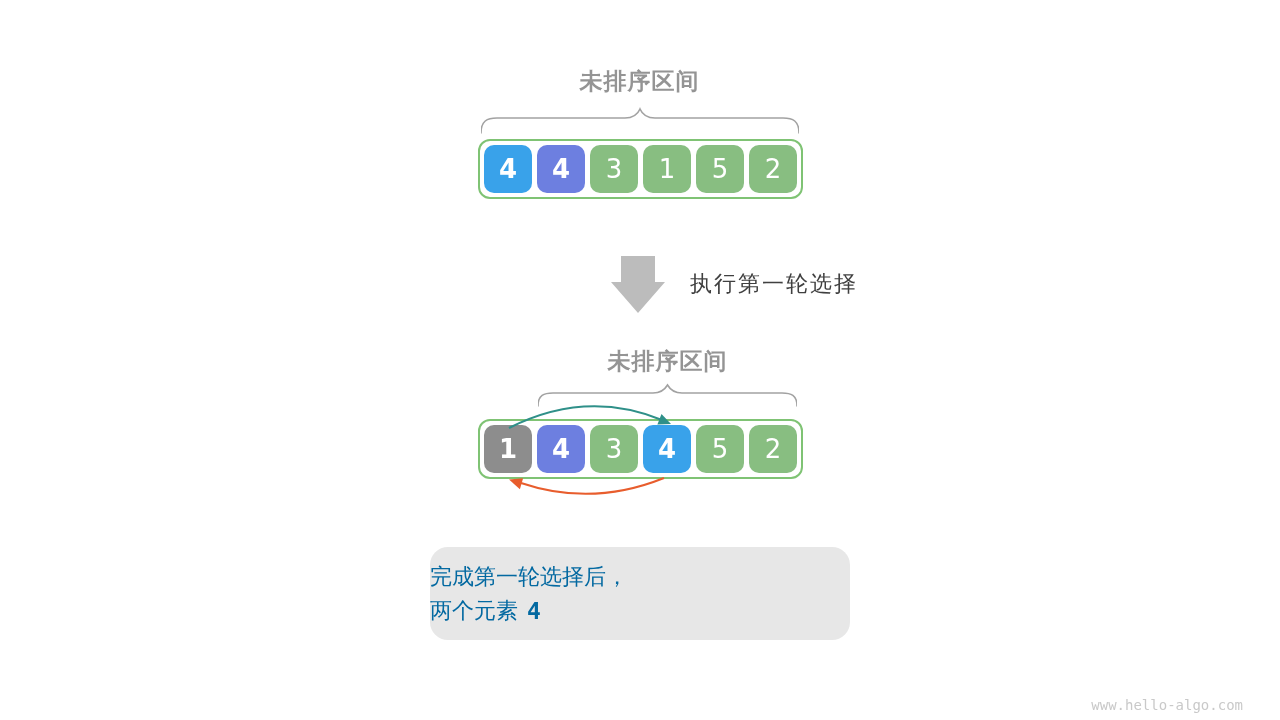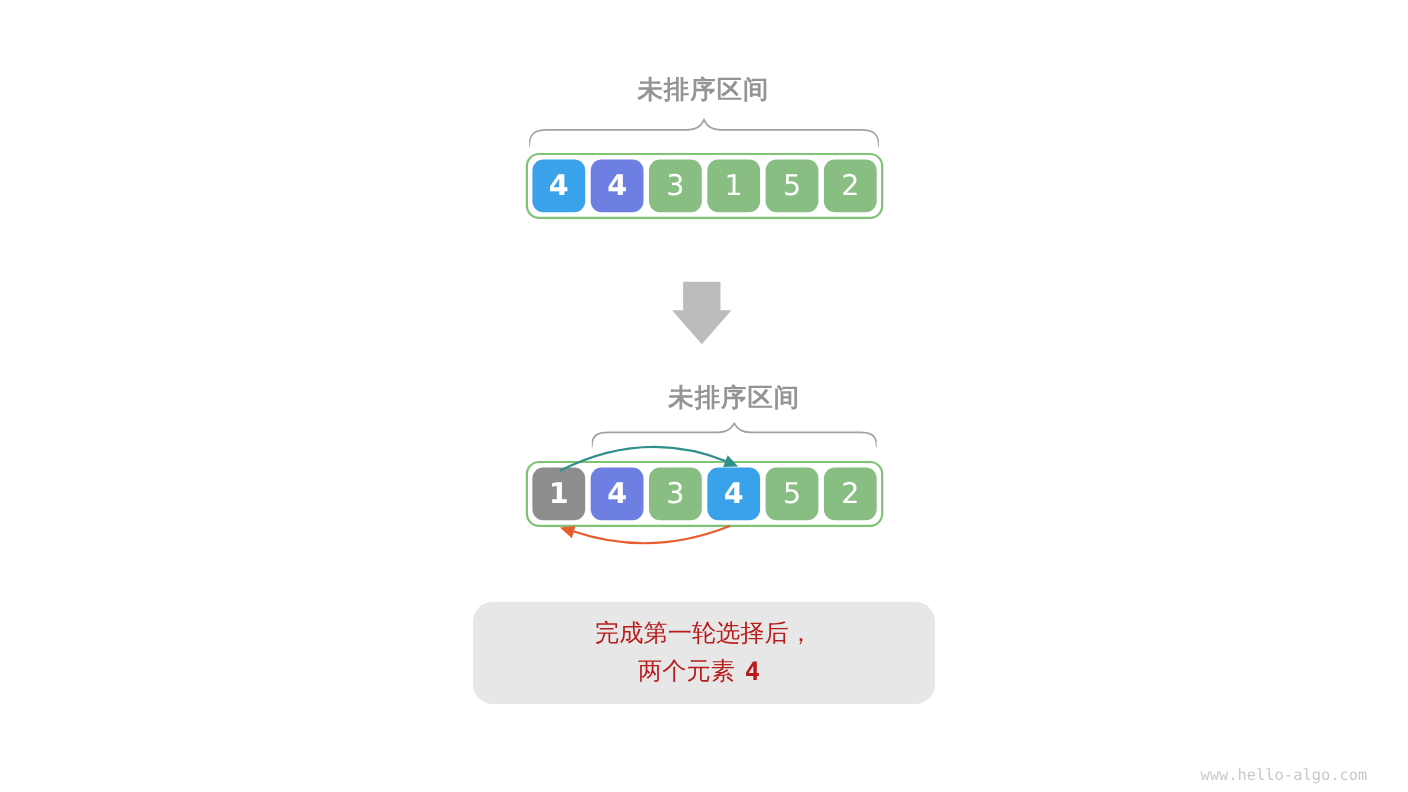--- a/index.html
+++ b/index.html
@@ -35,21 +35,21 @@
     letter-spacing:2px;
   }
   .swap-overlay{position:absolute;left:0;top:0;pointer-events:none;}
   .swap-overlay .teal{fill:none;stroke:#2f9089;stroke-width:2;}
   .swap-overlay .teal-head{fill:#2f9089;}
   .swap-overlay .orange{fill:none;stroke:#e85d2d;stroke-width:2;}
   .swap-overlay .orange-head{fill:#e85d2d;}
   .caption-box{
     position:absolute;left:430px;top:547px;width:420px;height:93px;
     background:#e7e7e7;border-radius:18px;display:flex;flex-direction:column;
-    align-items:center;justify-content:center;color:#b91c1c;font-size:22px;
+    align-items:flex-start;justify-content:center;color:#0369a1;font-size:22px;
     line-height:34px;
   }
   .caption-line2{display:flex;align-items:center;}
   .caption-num{
     font-family:"DejaVu Sans Mono","Liberation Mono",monospace;
     font-weight:bold;font-size:23px;margin:0 9px;
   }
   .watermark{
     position:absolute;right:37px;top:677px;
     font-family:"DejaVu Sans Mono","Liberation Mono",monospace;
@@ -72,20 +72,21 @@
       <div class="cell bold" style="background: rgb(109, 127, 224);">4</div>
       <div class="cell" style="background: rgb(136, 190, 129);">3</div>
       <div class="cell" style="background: rgb(136, 190, 129);">1</div>
       <div class="cell" style="background: rgb(136, 190, 129);">5</div>
       <div class="cell" style="background: rgb(136, 190, 129);">2</div>
     </div>
 
   <svg class="big-arrow" width="54" height="57" viewBox="0 0 54 57">
     <polygon points="10,0 44,0 44,26 54,26 27,57 0,26 10,26" fill="#bcbcbc"></polygon>
   </svg>
+  <div class="transition-text">执行第一轮选择</div>
 
   <div class="range-label label-bottom">未排序区间</div>
 
   <svg class="brace brace-bottom" width="259" height="27" viewBox="0 0 259 27">
     <path d="M 0,25 C 0,14 6,12 15,12 L 115,12 C 122,12 126,10 129.5,4 C 133,10 137,12 144,12 L 244,12 C 253,12 259,14 259,25"></path>
   </svg>
 
   <div class="array array-bottom">
       <div class="cell bold" style="background: rgb(141, 141, 141);">1</div>
       <div class="cell bold" style="background: rgb(109, 127, 224);">4</div>

